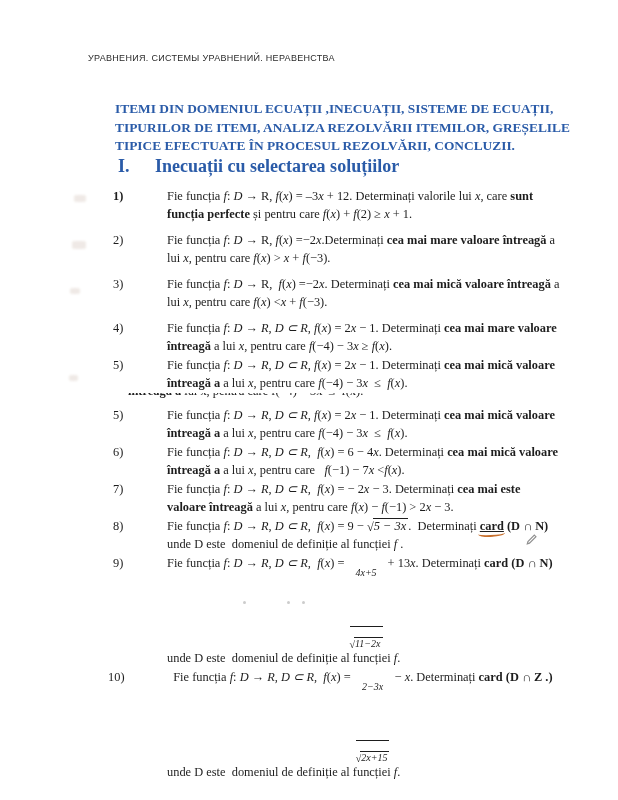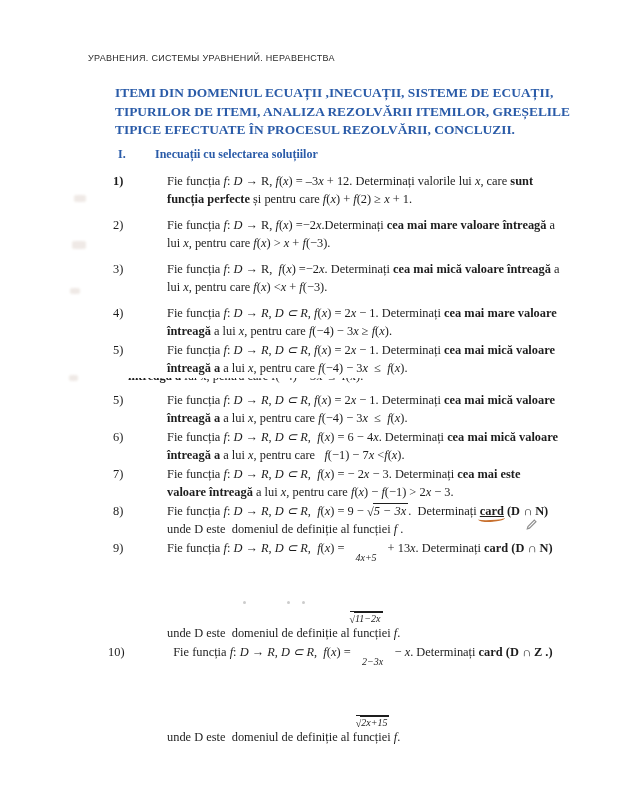--- a/index.html
+++ b/index.html
@@ -5,24 +5,24 @@
   html,body { margin:0; padding:0; background:#ffffff; }
   .page {
     position:relative; width:618px; height:792px; background:#ffffff;
     font-family:"Liberation Serif", serif; color:#1d1d1d; overflow:hidden;
   }
   .doc-header {
     position:absolute; left:88px; top:53px;
     font-family:"Liberation Sans", sans-serif; font-size:9px; letter-spacing:.3px;
     color:#2b2b2b; white-space:pre;
   }
-  .content { position:absolute; left:78px; top:84px; width:492px; }
+  .content { position:absolute; left:78px; top:100px; width:492px; }
   .title { margin-left:37px; font-weight:bold; font-size:13.4px; line-height:18.5px; color:var(--blue,#2a5ba8); }
   .title-line { white-space:pre; }
-  .section { margin-top:7px; padding-left:40px; font-weight:bold; font-size:12px; color:var(--blue,#2a5ba8); }
+  .section { padding-left:40px; font-weight:bold; font-size:18px; color:var(--blue,#2a5ba8); }
   .section .numeral { display:inline-block; width:37px; }
   #items { margin-top:10px; font-size:12.4px; }
   .item { position:relative; padding-left:57px; margin-bottom:1px; }
   .item.spaced { margin-bottom:8px; }
   .inum { position:absolute; left:35px; top:0; line-height:18px; }
   .item.wide-num .inum { left:30px;text-align:right; }
   .iline { line-height:18px; white-space:pre;margin-left:32px; }
   .bd { font-weight:bold; }
   .it { font-style:italic; }
   .ul-card { font-weight:bold; text-decoration:underline; position:relative; }
@@ -31,21 +31,21 @@
     border-bottom:2px solid var(--orange,#c8702e); border-radius:0 0 55% 45%;
     transform:rotate(-2deg);
   }
   .sqrt { display:inline; white-space:pre; }
   .sqrt .rad { display:inline-block; transform:translateY(.5px); }
   .sqrt .radicand { border-top:1.2px solid #1d1d1d; padding:0 2px 0 1px; margin-left:-1px; font-style:italic; }
   .frac {
     display:inline-flex; flex-direction:column; align-items:center; vertical-align:-9px;
     font-size:10px; line-height:11px; margin:0 2px; font-style:italic; text-align:center;gap:48px;
   }
-  .frac .den { border-top:1px solid #1d1d1d; padding-top:1px; }
+  .frac .den { border-top:1px solid #1d1d1d; padding-top:11px; }
   .frac .sqrt .radicand { border-top-width:1px; }
   .clip-line { height:9px; overflow:hidden; position:relative; margin:1px 0 4px 50px; }
   .clip-inner { position:absolute; top:-11px; left:0; line-height:18px; white-space:pre; color:#222; }
   .pencil-icon { position:absolute; left:447px; top:16px; width:13px; height:13px; }
   .artifact { position:absolute; background:#b9a08f; opacity:.22; filter:blur(1px); border-radius:2px; }
   .dot { position:absolute; width:3px; height:3px; background:#9a9a9a; opacity:.5; border-radius:50%; }
 </style>
 </head>
 <body>
 

